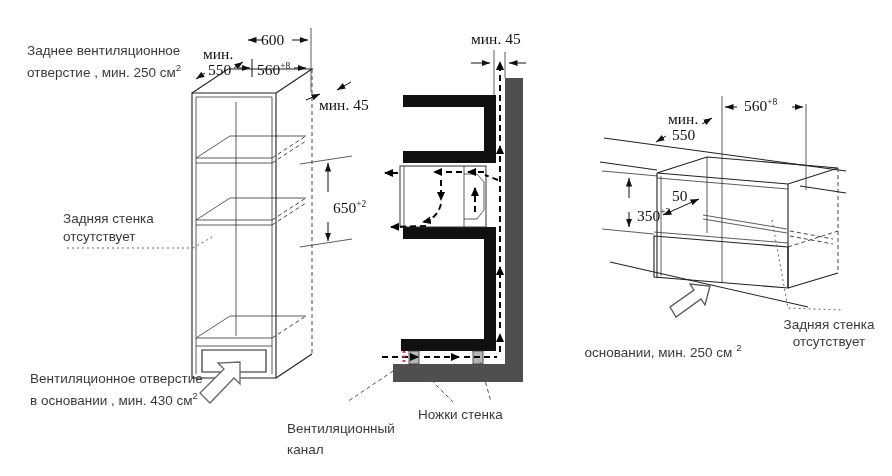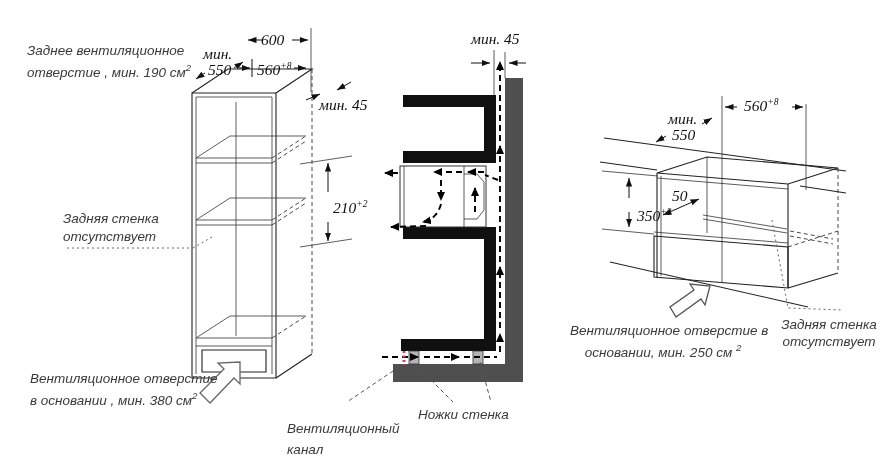--- a/index.html
+++ b/index.html
@@ -1,17 +1,17 @@
 <!DOCTYPE html>
 <html><head>
 <meta charset="utf-8">
 <style>
   html,body{margin:0;padding:0;background:#fff;}
   .stage{position:relative;width:892px;height:476px;background:#ffffff;overflow:hidden;
-         font-family:"Liberation Sans",sans-serif;font-style:italic;}
+         font-family:"Liberation Sans",sans-serif;}
   svg{position:absolute;left:0;top:0;}
   .lbl{position:absolute;font-family:"Liberation Sans",sans-serif;font-size:13.5px;
        color:#3a3a3a;line-height:18px;white-space:nowrap;}
   .lbl.tight{line-height:17px;}
   .lbl.ctr{text-align:center;}
   .dim{position:absolute;font-family:"Liberation Serif",serif;font-size:15.5px;
        color:#111;line-height:15px;white-space:nowrap;}
   .dim sup, .lbl sup{font-size:9.5px;}
   .ln{stroke:#222;stroke-width:1.1;fill:none;}
   .thin{stroke:#333;stroke-width:0.8;fill:none;}
@@ -171,59 +171,59 @@
     <line class="dimln" x1="681" y1="207" x2="663" y2="215" marker-end="url(#da)"></line>
 
     <path class="dotted" d="M772,220 L788,308 L842,310"></path>
 
     <polygon points="710,286 705,305 701,299 676,317 670,307 694,290 690,284" fill="#ffffff" stroke="#555" stroke-width="1.3"></polygon>
   </g>
 </svg>
 
   <div class="lbl tight" style="left:27px;top:42px;">
     <span>Заднее вентиляционное</span><br>
-    <span>отверстие , мин. 190 см</span><sup>2</sup>
+    <span>отверстие , мин. 250 см</span><sup>2</sup>
   </div>
   <div class="dim" style="left:203px;top:46px;">мин.</div>
   <div class="dim" style="left:208px;top:62px;">550</div>
   <div class="dim" style="left:261px;top:32px;">600</div>
   <div class="dim" style="left:257px;top:59px;">
     <span>560</span><sup>+8</sup>
   </div>
   <div class="dim" style="left:319px;top:97px;">мин. 45</div>
   <div class="dim" style="left:333px;top:197px;">
-    <span>210</span><sup>+2</sup>
+    <span>650</span><sup>+2</sup>
   </div>
   <div class="lbl" style="left:63px;top:210px;">
     <span>Задняя стенка</span><br>
     <span>отсутствует</span>
   </div>
   <div class="lbl tight" style="left:30px;top:370px;">
     <span>Вентиляционное отверстие</span><br>
-    <span>в основании , мин. 380 см</span><sup>2</sup>
+    <span>в основании , мин. 430 см</span><sup>2</sup>
   </div>
 
   <div class="dim" style="left:471px;top:31px;">мин. 45</div>
   <div class="lbl" style="left:287px;top:406px;line-height:21px;margin-top:12px;">
     <span>Вентиляционный</span><br>
     <span>канал</span>
   </div>
   <div class="lbl" style="left:418px;top:406px;">Ножки стенка</div>
 
   <div class="dim" style="left:744px;top:95px;">
     <span>560</span><sup>+8</sup>
   </div>
   <div class="dim" style="left:668px;top:111px;">мин.</div>
   <div class="dim" style="left:672px;top:127px;">550</div>
   <div class="dim" style="left:637px;top:205px;">
     <span>350</span><sup>+2</sup>
   </div>
   <div class="dim" style="left:672px;top:188px;">50</div>
   <div class="lbl tight ctr" style="left:570px;top:322px;width:186px;">
-    <span>Вентиляционное отверстие в</span><br>
+    <br>
     <span>основании, мин. 250 см</span> <sup>2</sup>
   </div>
   <div class="lbl tight ctr" style="left:776px;top:316px;width:106px;">
     <span>Задняя стенка</span><br>
     <span>отсутствует</span>
   </div>
 
 </div>
 
 </body></html>

